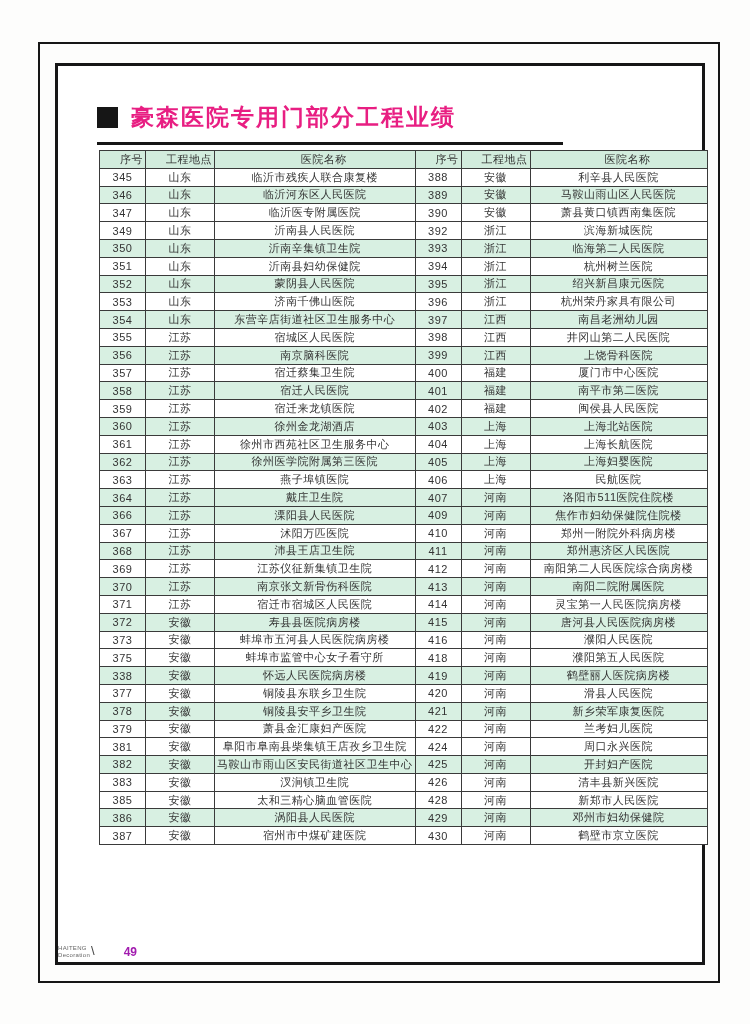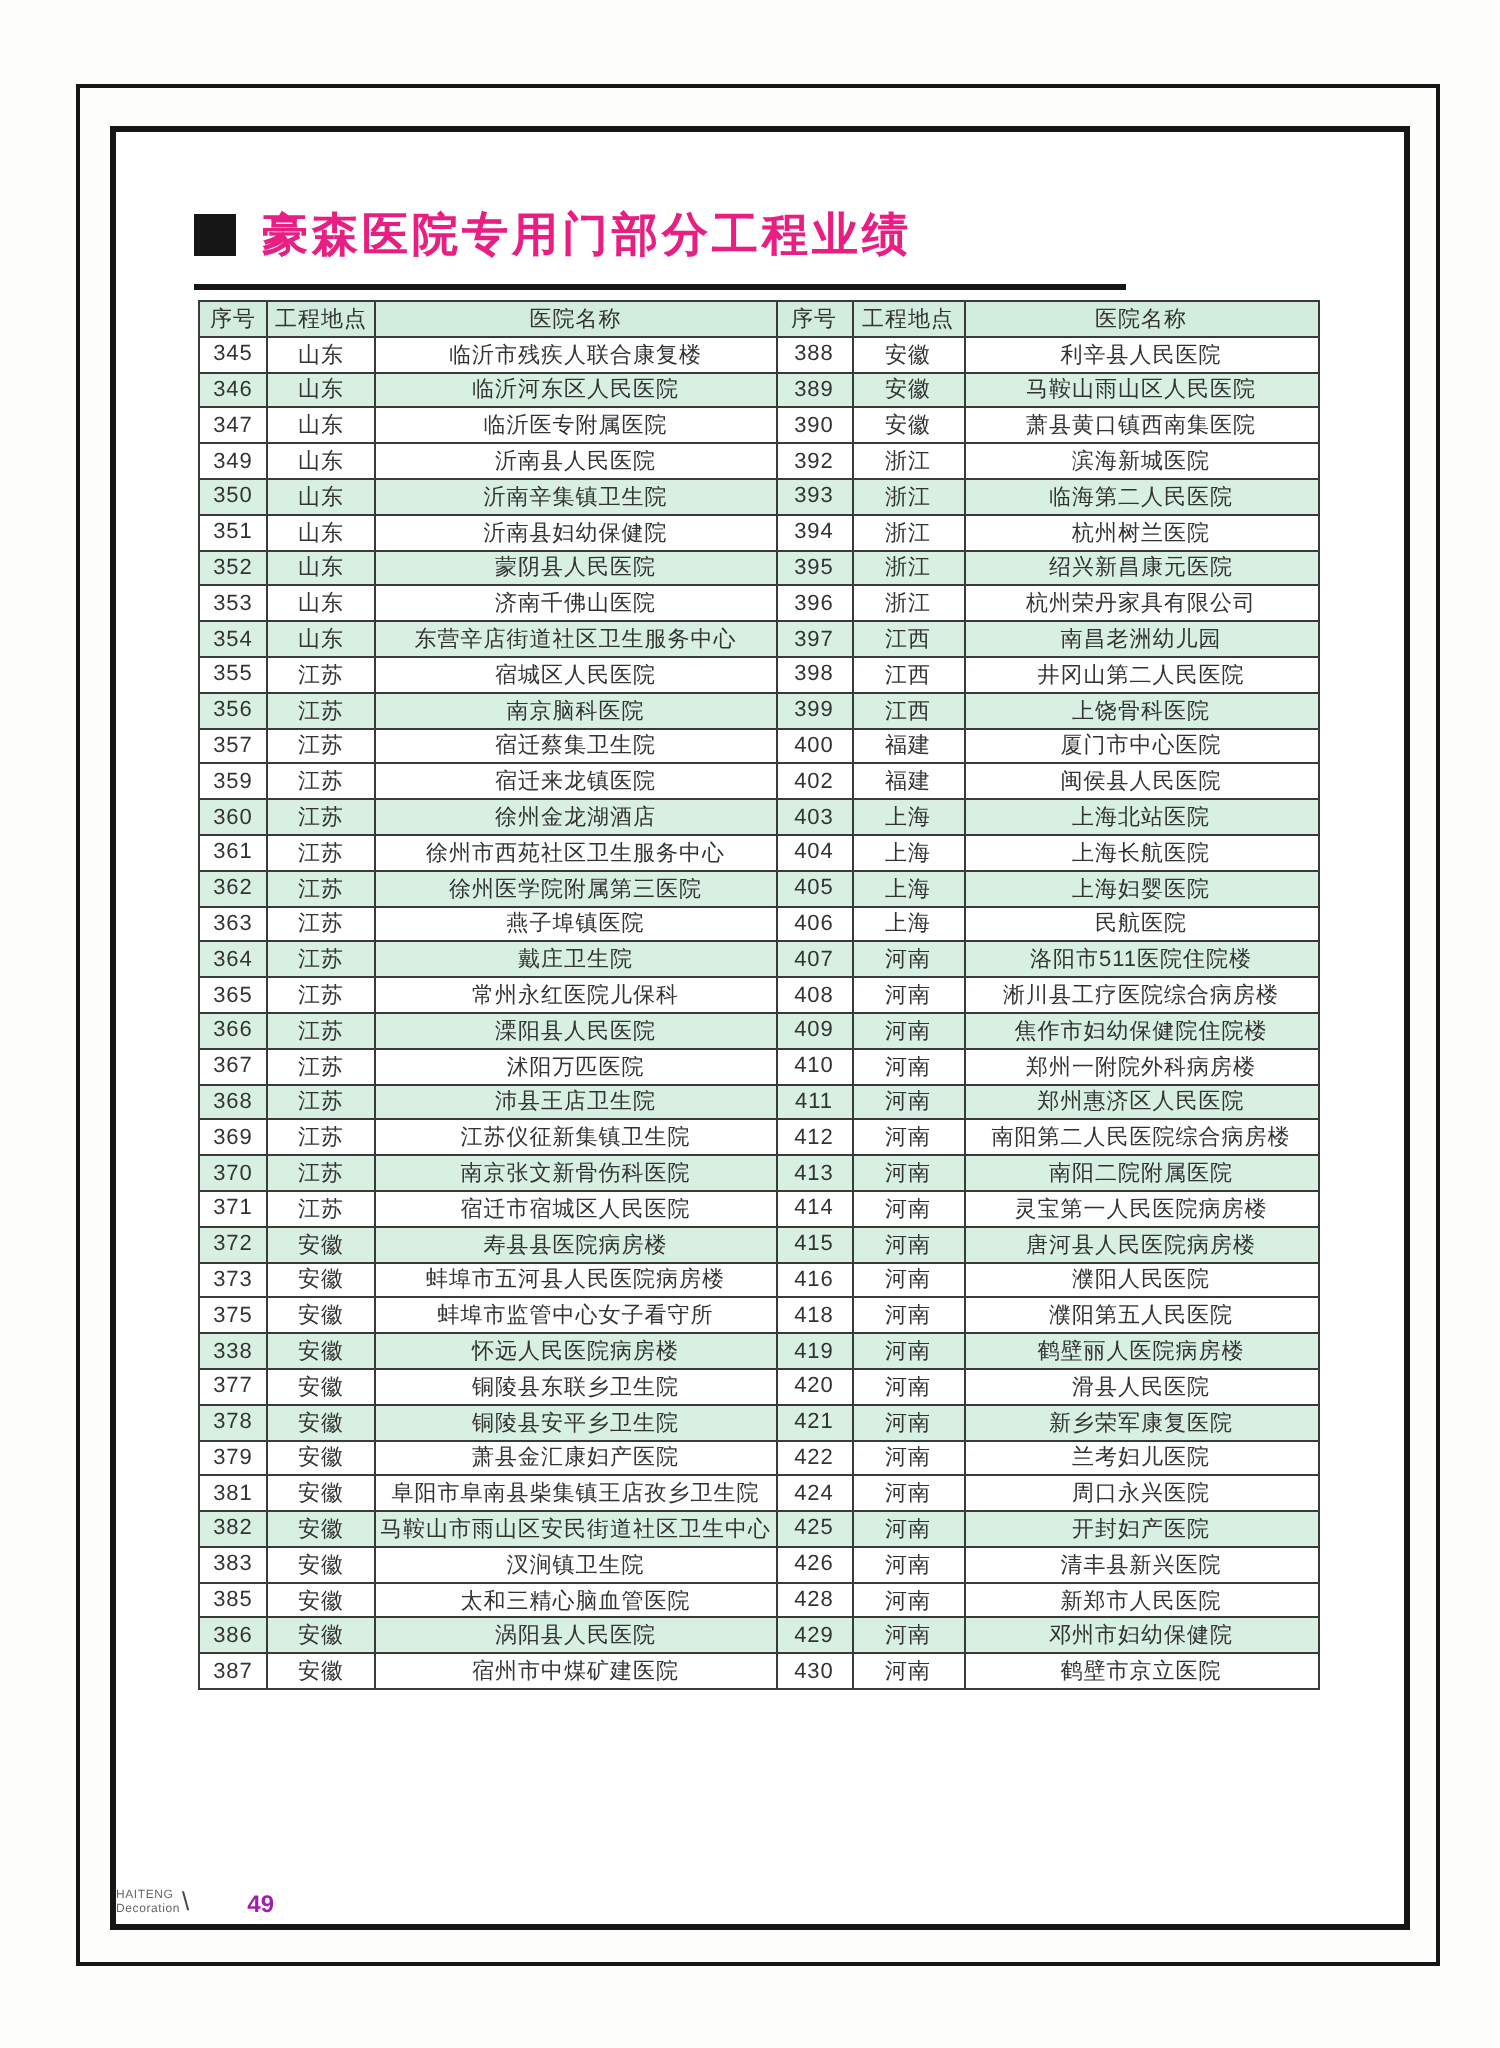--- a/index.html
+++ b/index.html
@@ -41,21 +41,21 @@
   table.perf col.c-loc-r{width:56px;}
   table.perf col.c-name-r{width:177px;}
   table.perf th,table.perf td{
     border:1px solid var(--grid,#3a3a3a);
     height:16.8px;padding:0 2px;
     font-size:11px;font-weight:normal;
     text-align:center;vertical-align:middle;
     letter-spacing:0.5px;color:var(--text,#333);
     white-space:nowrap;overflow:hidden;
   }
-  table.perf thead th{background:var(--header,#d2ecdd);}
+  table.perf thead th{background:var(--header,#d2ecdd);padding-left:20px;}
   table.perf tr.stripe td{background:var(--stripe,#d8f0e2);}
   .footer-mark{
     position:absolute;left:58px;top:944px;
     display:flex;align-items:center;gap:1px;
   }
   .footer-brand{
     display:flex;flex-direction:column;line-height:1.05;
     font-size:6px;color:#666;letter-spacing:0.3px;
   }
   .footer-slash{font-size:13px;color:#444;transform:translateY(-1px);}
@@ -181,20 +181,28 @@
         <td>上饶骨科医院</td>
       </tr>
       <tr>
         <td>357</td>
         <td>江苏</td>
         <td>宿迁蔡集卫生院</td>
         <td>400</td>
         <td>福建</td>
         <td>厦门市中心医院</td>
       </tr>
+      <tr class="stripe">
+        <td>358</td>
+        <td>江苏</td>
+        <td>宿迁人民医院</td>
+        <td>401</td>
+        <td>福建</td>
+        <td>南平市第二医院</td>
+      </tr>
       <tr>
         <td>359</td>
         <td>江苏</td>
         <td>宿迁来龙镇医院</td>
         <td>402</td>
         <td>福建</td>
         <td>闽侯县人民医院</td>
       </tr>
       <tr class="stripe">
         <td>360</td>
@@ -228,28 +236,20 @@
         <td>上海</td>
         <td>民航医院</td>
       </tr>
       <tr class="stripe">
         <td>364</td>
         <td>江苏</td>
         <td>戴庄卫生院</td>
         <td>407</td>
         <td>河南</td>
         <td>洛阳市511医院住院楼</td>
-      </tr>
-      <tr>
-        <td>365</td>
-        <td>江苏</td>
-        <td>常州永红医院儿保科</td>
-        <td>408</td>
-        <td>河南</td>
-        <td>淅川县工疗医院综合病房楼</td>
       </tr>
       <tr class="stripe">
         <td>366</td>
         <td>江苏</td>
         <td>溧阳县人民医院</td>
         <td>409</td>
         <td>河南</td>
         <td>焦作市妇幼保健院住院楼</td>
       </tr>
       <tr>

